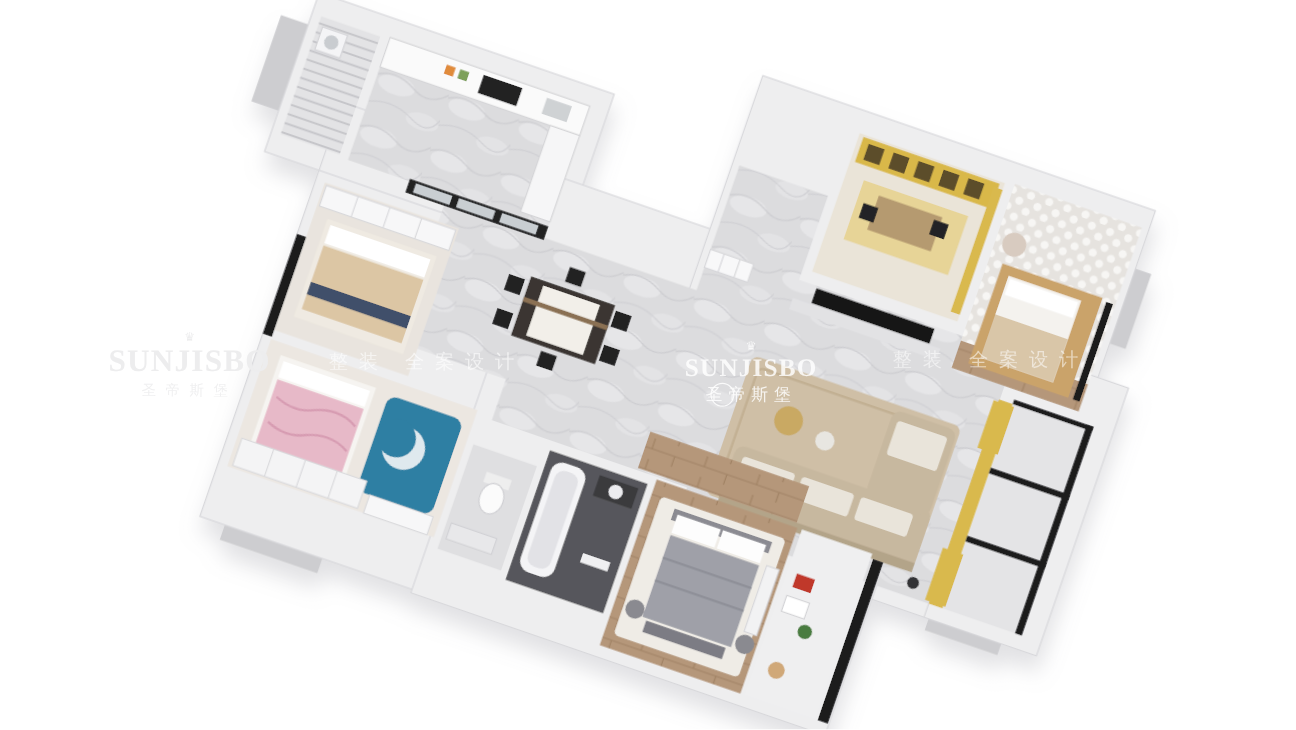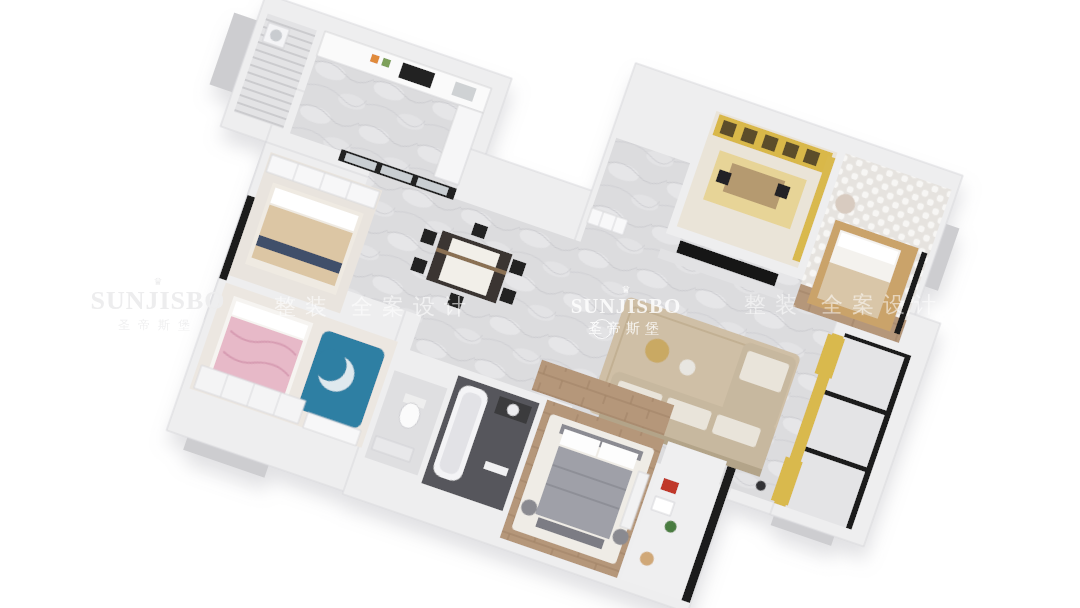--- a/index.html
+++ b/index.html
@@ -12,21 +12,21 @@
   .wm .latin{font-family:"Liberation Serif",serif;font-weight:bold;display:block;}
   .wm .cn{display:block;}
   .wm-left{left:84px;top:276px;width:148px;color:#ededee;}
   .wm-left .latin{font-size:26px;letter-spacing:1px;}
   .wm-left .cn{font-size:12px;letter-spacing:8px;margin-top:3px;color:#f0f0f1;}
   .wm-center{left:562px;top:284px;width:128px;color:rgba(255,255,255,0.82);}
   .wm-center .latin{font-size:21px;letter-spacing:1px;}
   .wm-center .cn{font-size:14px;letter-spacing:5px;margin-top:3px;position:relative;}
   .wm-center .ring{position:absolute;left:30px;top:-2px;width:18px;height:18px;
                    border:1.5px solid rgba(255,255,255,0.85);border-radius:50%;}
-  .slogan{position:absolute;font-size:22px;letter-spacing:9px;color:rgba(255,255,255,0.6);
+  .slogan{position:absolute;font-size:16px;letter-spacing:9px;color:rgba(255,255,255,0.6);
           white-space:nowrap;text-align:right;}
   .slogan-left{left:274px;top:292px;}
   .slogan-right{left:744px;top:290px;color:rgba(255,255,255,0.55);}
 </style>
 </head>
 <body>
 
 <div class="stage">
 
 <svg width="1080" height="608" viewBox="0 0 1080 608">

